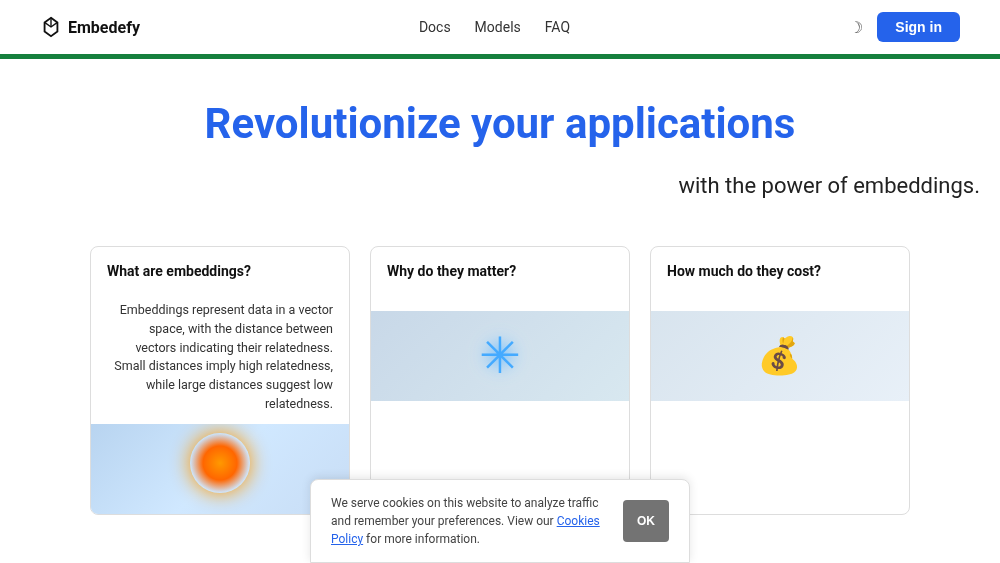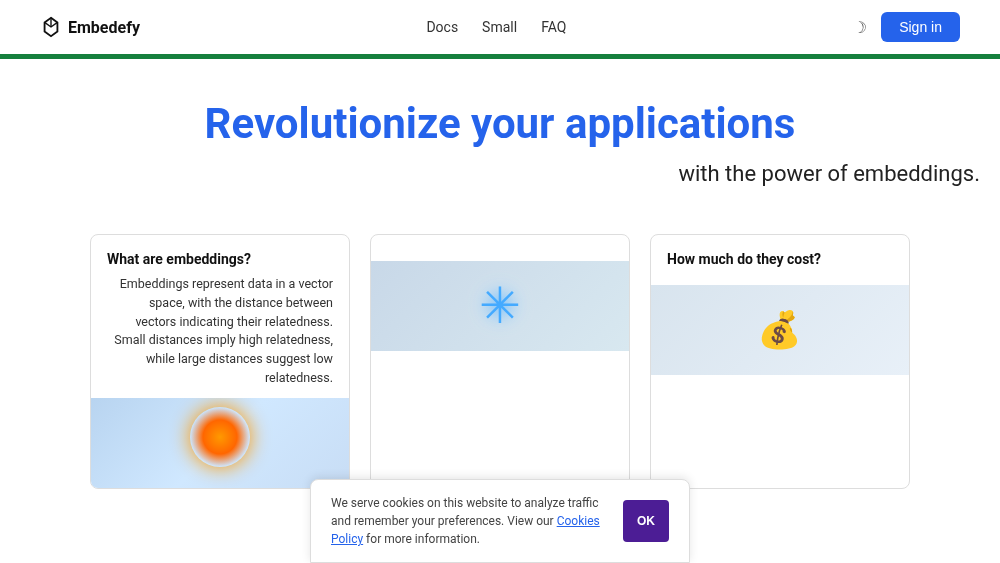--- a/index.html
+++ b/index.html
@@ -55,34 +55,34 @@
       color: #555;
     }
     .btn-signin {
       background: #2563eb;
       color: #fff;
       border: none;
       border-radius: 6px;
       padding: 7px 18px;
       font-size: 14px;
       cursor: pointer;
-      font-weight: 400;
+      font-weight: 700;
     }
 
     
     .hero {
       text-align: center;
       padding: 42px 20px 30px;
     }
     .hero-title {
       font-size: 42px;
       font-weight: 700;
       color: #2563eb;
       line-height: 1.1;
-      margin-bottom: 14px;
+      margin-bottom: 26px;
     }
     .hero-subtitle {
       font-size: 22px;
       font-weight: 400;
       color: #222;
       text-align: right;
     }
 
     
     .cards-section {
@@ -98,21 +98,21 @@
       width: 260px;
       overflow: hidden;
       flex-shrink: 0;
     }
     .card-content {
       padding: 16px 16px 10px;
     }
     .card-title {
       font-weight: 700;
       font-size: 14px;
-      margin-bottom: 8px;
+      margin-bottom: 22px;
       color: #111;
     }
     .card-text {
       font-size: 12.5px;
       color: #333;
       line-height: 1.5;
       text-align: right;
     }
     .card-image {
       width: 100%;
@@ -200,21 +200,21 @@
     .cookie-text {
       flex: 1;
       color: #444;
       line-height: 1.5;
     }
     .cookie-link {
       color: #2563eb;
       text-decoration: underline;
     }
     .btn-ok {
-      background: #4c1d95;
+      background: #737373;
       color: #fff;
       border: none;
       border-radius: 4px;
       padding: 14px 14px;
       font-size: 12px;
       cursor: pointer;
       white-space: nowrap;
       font-weight: 600;
     }
   </style>
@@ -225,21 +225,21 @@
   <div class="navbar-brand">
     <svg viewBox="0 0 24 24" fill="none" stroke="#111" stroke-width="2">
       <polygon points="12,2 19,7 19,17 12,22 5,17 5,7" fill="none" stroke="#111" stroke-width="2"></polygon>
       <polyline points="12,2 12,12" stroke="#111" stroke-width="1.5"></polyline>
       <polyline points="5,7 12,12 19,7" stroke="#111" stroke-width="1.5"></polyline>
     </svg>
     <span>Embedefy</span>
   </div>
   <div class="navbar-links">
     <a>Docs</a>
-    <a>Small</a>
+    <a>Models</a>
     <a>FAQ</a>
   </div>
   <div class="navbar-right">
     <span class="moon-icon">☽</span>
     <button class="btn-signin">Sign in</button>
   </div>
 </nav>
 
 <section class="hero">
   <h1 class="hero-title">Revolutionize your applications</h1>
@@ -251,20 +251,21 @@
   <div class="card">
     <div class="card-content">
       <div class="card-title">What are embeddings?</div>
       <div class="card-text">Embeddings represent data in a vector space, with the distance between vectors indicating their relatedness. Small distances imply high relatedness, while large distances suggest low relatedness.</div>
     </div>
     <div class="card-image card-img-1"></div>
   </div>
 
   <div class="card">
     <div class="card-content">
+      <div class="card-title">Why do they matter?</div>
     </div>
     <div class="card-image card-img-2"></div>
   </div>
 
   <div class="card">
     <div class="card-content">
       <div class="card-title">How much do they cost?</div>
     </div>
     <div class="card-image card-img-3"></div>
   </div>

